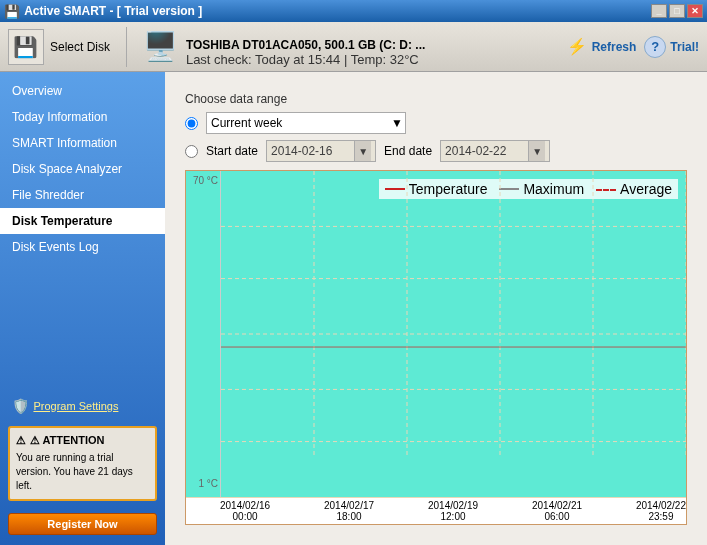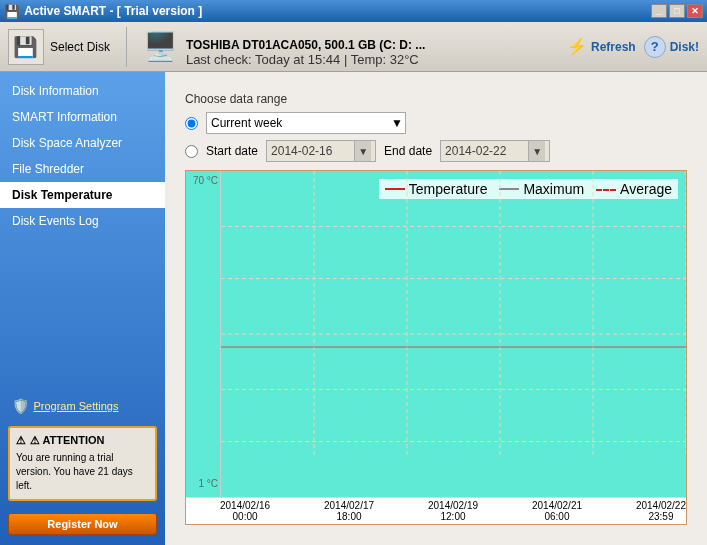--- a/index.html
+++ b/index.html
@@ -260,29 +260,30 @@
       <div class="disk-sub">Last check: Today at 15:44 | Temp: 32°C</div>
     </div>
   </div>
   <div class="toolbar-right">
     <div class="toolbar-btn">
       <span class="refresh-icon">⚡</span>
       <span>Refresh</span>
     </div>
     <div class="toolbar-btn">
       <div class="help-circle">?</div>
-      <span>Disk!</span>
+      <span>Trial!</span>
     </div>
   </div>
 </div>
 
 <div class="main-layout">
 
   <div class="sidebar">
-    <div class="sidebar-item">Disk Information</div>
+    <div class="sidebar-item">Overview</div>
+    <div class="sidebar-item">Today Information</div>
     <div class="sidebar-item">SMART Information</div>
     <div class="sidebar-item">Disk Space Analyzer</div>
     <div class="sidebar-item">File Shredder</div>
     <div class="sidebar-item active">Disk Temperature</div>
     <div class="sidebar-item">Disk Events Log</div>
     <div class="sidebar-spacer"></div>
     <div class="program-settings">
       <span class="settings-icon">🛡️</span>
       <span class="settings-text">Program Settings</span>
     </div>

